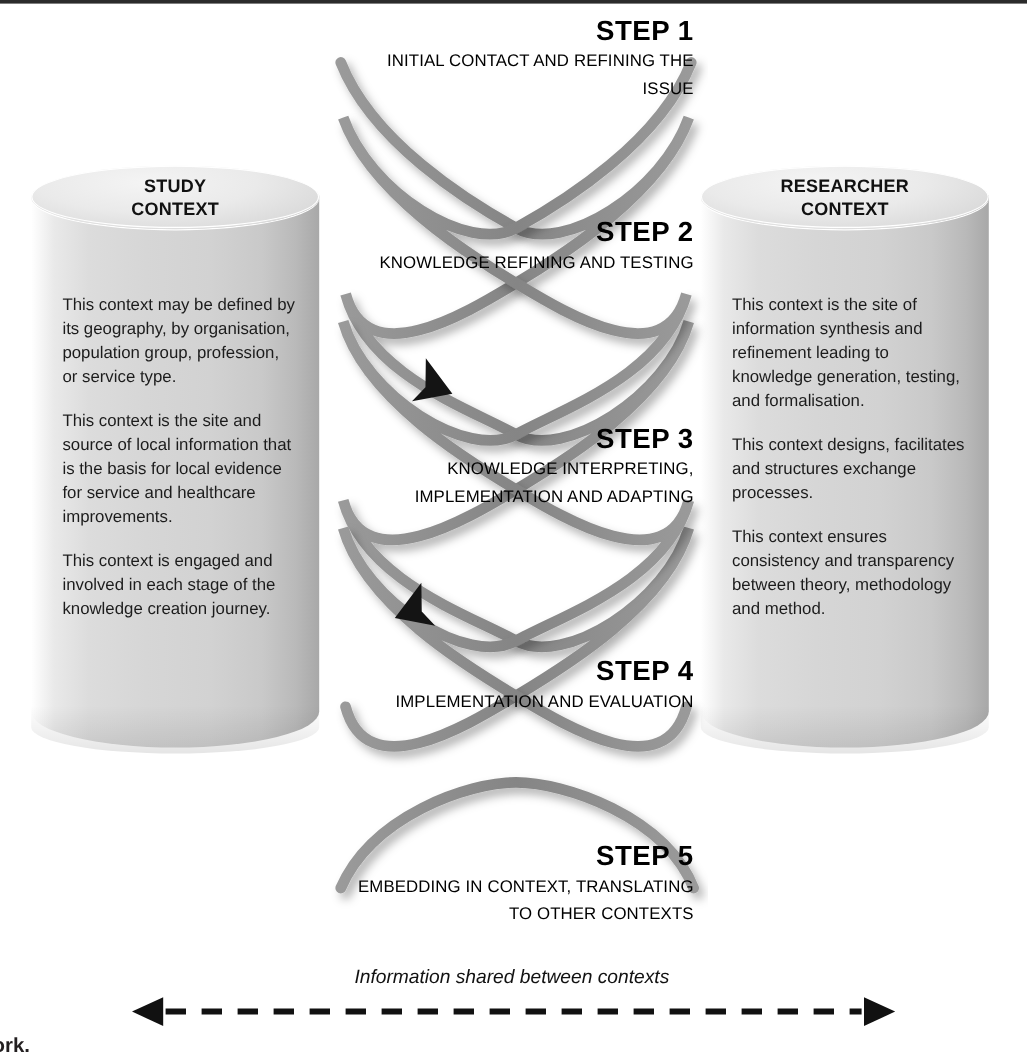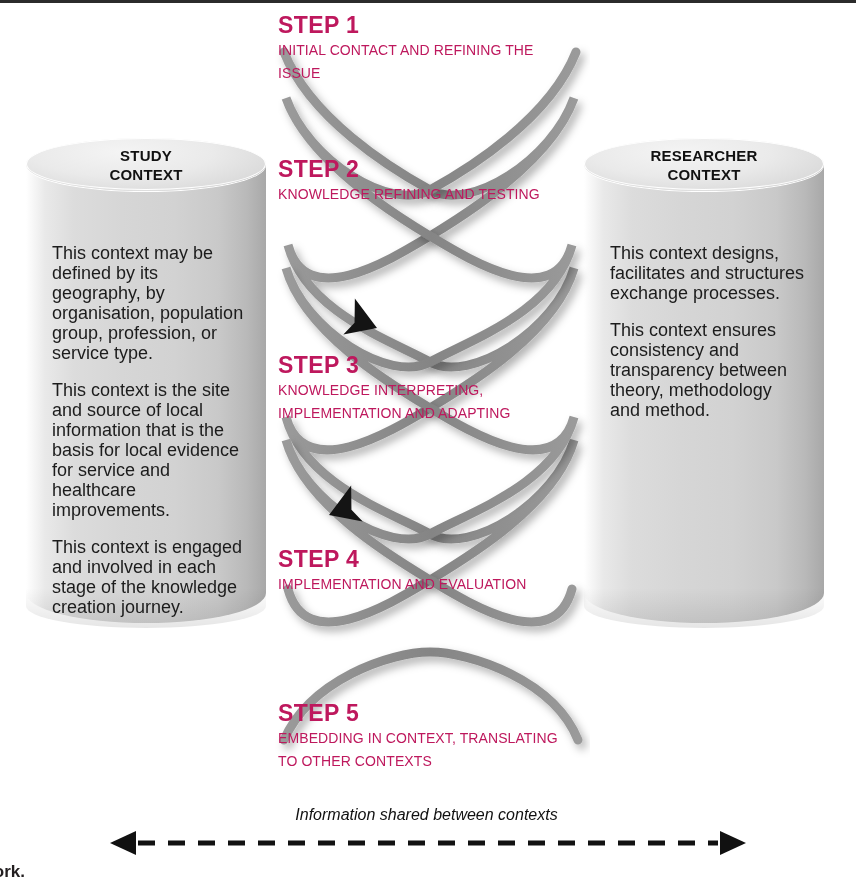--- a/index.html
+++ b/index.html
@@ -92,21 +92,21 @@
     font-weight: bold;
     line-height: 19px;
     color: #111111;
     letter-spacing: 0.2px;
   }
   .cyl-text {
     position: absolute;
     left: 26px;
     top: 105px;
     width: 196px;
-    font-size: 18px;
+    font-size: 14px;
     line-height: 20px;
     color: #1c1c1c;
   }
   .cyl-text p { margin: 0 0 17px 0; }
   .cyl-text p:last-child { margin-bottom: 0; }
 
   #cyl-left  { left: 26px;  top: 138px; text-decoration: underline; }
   #cyl-right { left: 584px; top: 138px; }
 
   
@@ -116,36 +116,36 @@
     top: 40px;
     width: 320px;
     height: 720px;
   }
 
   
   .step {
     position: absolute;
     width: 300px;
     left: 278px;
-    text-align: left;
-    color: #be185d;
+    text-align: right;
+    color: #000000;
   }
   .step .step-no {
     font-size: 23px;
     font-weight: bold;
     line-height: 27px;
     letter-spacing: 0.4px;
   }
   .step .step-desc {
     font-size: 14px;
     line-height: 23px;
     letter-spacing: 0.1px;
   }
   #step-1 { top: 12px; }
-  #step-2 { top: 156px; }
+  #step-2 { top: 180px; }
   #step-3 { top: 352px; }
   #step-4 { top: 546px; }
   #step-5 { top: 700px; }
 
   
   #arrow-caption {
     position: absolute;
     left: 0;
     top: 806px;
     width: 853px;
@@ -202,20 +202,21 @@
   <div class="cylinder" id="cyl-right">
     <div class="cyl-body"></div>
     <div class="cyl-bottom-shadow"></div>
     <div class="cyl-top"></div>
     <div class="cyl-top-rim"></div>
     <div class="cyl-title">
       <div>RESEARCHER</div>
       <div>CONTEXT</div>
     </div>
     <div class="cyl-text">
+      <p>This context is the site of information synthesis and refinement leading to knowledge generation, testing, and formalisation.</p>
       <p>This context designs, facilitates and structures exchange processes.</p>
       <p>This context ensures consistency and transparency between theory, methodology and method.</p>
     </div>
   </div>
 
   <svg id="spiral-layer" viewBox="0 0 320 720">
     <defs>
       <filter id="softshadow" x="-30%" y="-30%" width="170%" height="170%">
         <feDropShadow dx="4" dy="5" stdDeviation="4" flood-color="#000000" flood-opacity="0.30"></feDropShadow>
       </filter>

